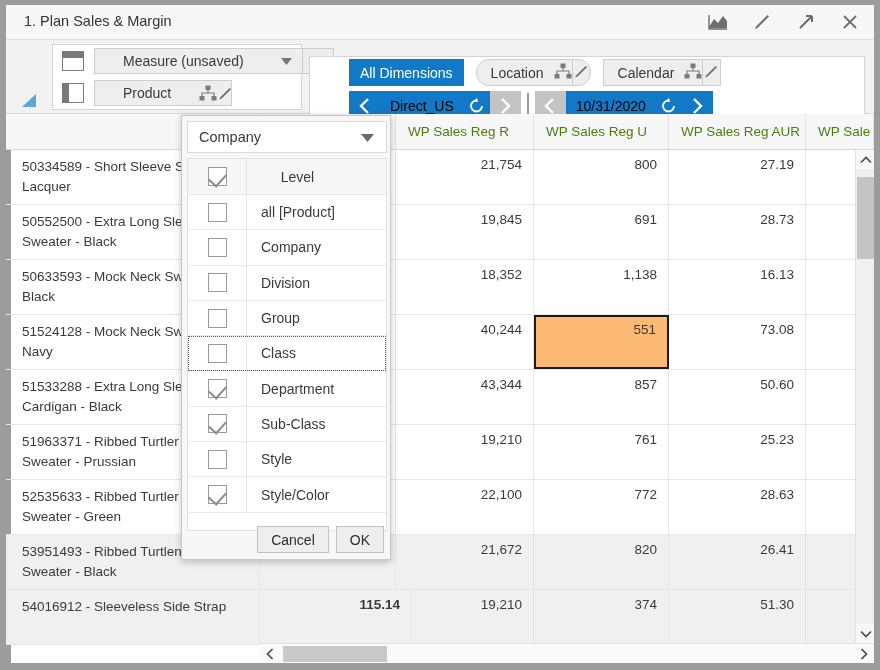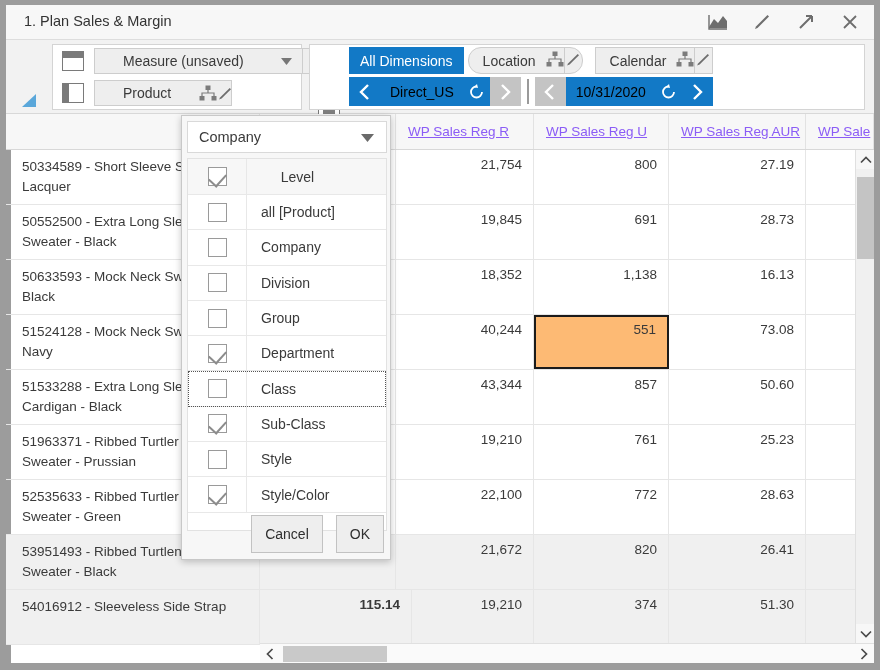--- a/index.html
+++ b/index.html
@@ -69,22 +69,22 @@
     background: #eeeeee;
     border: 1px solid #cdcdcd;
     display: flex; align-items: center;
     font-size: 14px; color: #3a3a3a;
     cursor: pointer;
   }
   .pill .lbl { padding: 0 28px; white-space: nowrap; }
   .pill .sep { width: 1px; height: 100%; background: #cdcdcd; }
   .pill .ic { width: 30px; display: flex; align-items: center; justify-content: center; }
 
-  #grp-right { left: 303px; top: 4px; width: 556px; height: 66px; background:#fff;
-    flex-direction: column; align-items: flex-start; justify-content: flex-start; }
+  #grp-right { left: 303px; top: 16px; width: 556px; height: 66px; background:#fff;
+    flex-direction: column; align-items: flex-start; justify-content: space-between; }
   #chip-icon { position: absolute; left: 312px; top: 64px; width: 22px; height: 21px;
      border: 1.6px solid #7a7a7a; background:#fff; }
   #chip-icon::after { content:""; position:absolute; left:4px; top:4px; right:4px; bottom:4px; background:#808080; }
 
   .tb-row2 { display: flex; align-items: center; height: 31px; padding-left: 39px; }
 
   .btn-blue {
     background: #1279c6; color: #ffffff;
     height: 27px; padding: 0 11px;
     display: flex; align-items: center; justify-content: center;
@@ -112,24 +112,24 @@
     background: #ffffff;
     overflow: hidden;
   }
   #grid-head {
     position: absolute; left: 0; top: 0; width: 868px; height: 36px;
     background: #f7f7f7; border-bottom: 1px solid #d8d8d8;
   }
   .hcell {
     position: absolute; top: 0; height: 35px;
     display: flex; align-items: center;
-    font-size: 13.5px; color: #8b5cf6;
+    font-size: 13.5px; color: #4d7c0f;
     padding-left: 12px;
     border-right: 1px solid #e2e2e2;
-    white-space: nowrap; overflow: hidden; text-decoration: underline;
+    white-space: nowrap; overflow: hidden;
   }
   .row {
     position: absolute; left: 0; width: 868px; height: 55px;
     border-bottom: 1px solid #e6e6e6;
   }
   .row.alt { background: #f0f0f0; }
   .cell {
     position: absolute; top: 0; height: 54px;
     font-size: 13.5px; color: #3a3a3a;
     border-right: 1px solid #e6e6e6;
@@ -200,25 +200,24 @@
           position: relative; cursor: pointer; }
   .cbox.on::after {
     content: ""; position: absolute; left: 3px; top: 2px;
     width: 9px; height: 14px; border: solid #8c8c8c;
     border-width: 0 2.6px 2.6px 0; transform: rotate(42deg);
   }
   .ltext { padding-left: 14px; font-size: 14px; color: #3a3a3a; }
   .lrow.head .ltext { flex: 1; text-align: center; padding-left: 0; padding-right: 38px; color: #3a3a3a; }
   #pop-buttons { position: absolute; right: 6px; bottom: 6px; display: flex; gap: 7px; }
   .dlg-btn {
-    min-width: 40px; height: 38px; padding: 0 13px;
+    min-width: 40px; height: 27px; padding: 0 13px;
     background: #eeeeee; border: 1px solid #c2c2c2;
     font-size: 14px; color: #2f2f2f; cursor: pointer;
     font-family: "Liberation Sans", sans-serif;
-    margin-left: 6px;
   }
 </style>
 </head>
 <body>
 
 <div id="window">
 
   <div id="titlebar">
     <div id="title-text">1. Plan Sales &amp; Margin</div>
 
@@ -290,21 +289,21 @@
               </svg>
           </span>
         </div>
       </div>
     </div>
 
     <div id="chip-icon"></div>
     <div class="tb-group" id="grp-right">
       <div class="tb-row2">
         <div class="btn-blue">All Dimensions</div>
-        <div class="btn-grey" style="margin-left:4px;border-radius:13px;">
+        <div class="btn-grey" style="margin-left:12px;border-radius:13px;">
           <span style="padding:0 10px 0 14px;">Location</span>
           <span class="ic">
             <svg width="18" height="16" viewBox="0 0 18 16">
                 <rect x="6.5" y="0.5" width="5" height="4.5" fill="#7c7c7c"></rect>
                 <rect x="0.5" y="11" width="5" height="4.5" fill="#7c7c7c"></rect>
                 <rect x="12.5" y="11" width="5" height="4.5" fill="#7c7c7c"></rect>
                 <path d="M9 5 L9 8 M3 11 L3 8 L15 8 L15 11" stroke="#7c7c7c" stroke-width="1.2" fill="none"></path>
               </svg>
           </span>
           <span class="sep" style="width:1px;height:100%;background:#cdcdcd;"></span>
@@ -535,31 +534,31 @@
             <span class="cbox"></span>
           </span>
           <span class="ltext">Division</span>
         </div>
         <div class="lrow">
           <span class="lcb">
             <span class="cbox"></span>
           </span>
           <span class="ltext">Group</span>
         </div>
+        <div class="lrow focus">
+          <span class="lcb">
+            <span class="cbox"></span>
+          </span>
+          <span class="ltext">Class</span>
+        </div>
         <div class="lrow">
           <span class="lcb">
             <span class="cbox on"></span>
           </span>
           <span class="ltext">Department</span>
-        </div>
-        <div class="lrow focus">
-          <span class="lcb">
-            <span class="cbox"></span>
-          </span>
-          <span class="ltext">Class</span>
         </div>
         <div class="lrow">
           <span class="lcb">
             <span class="cbox on"></span>
           </span>
           <span class="ltext">Sub-Class</span>
         </div>
         <div class="lrow">
           <span class="lcb">
             <span class="cbox"></span>

